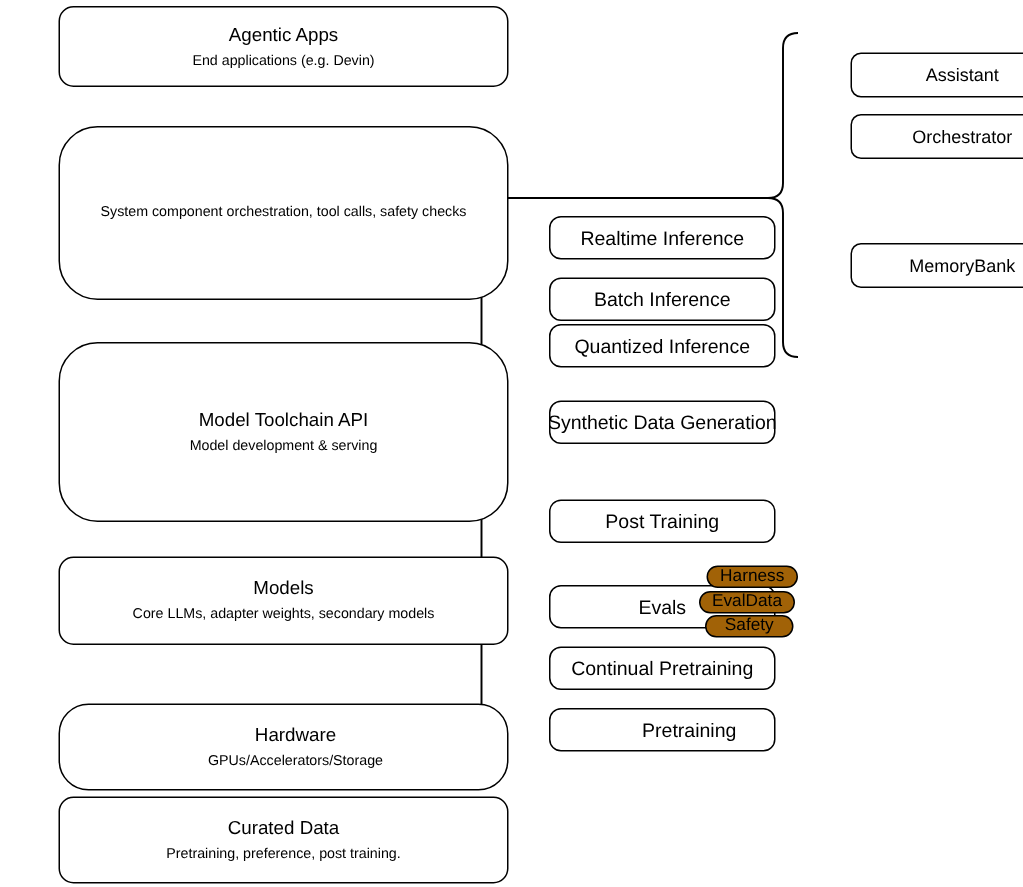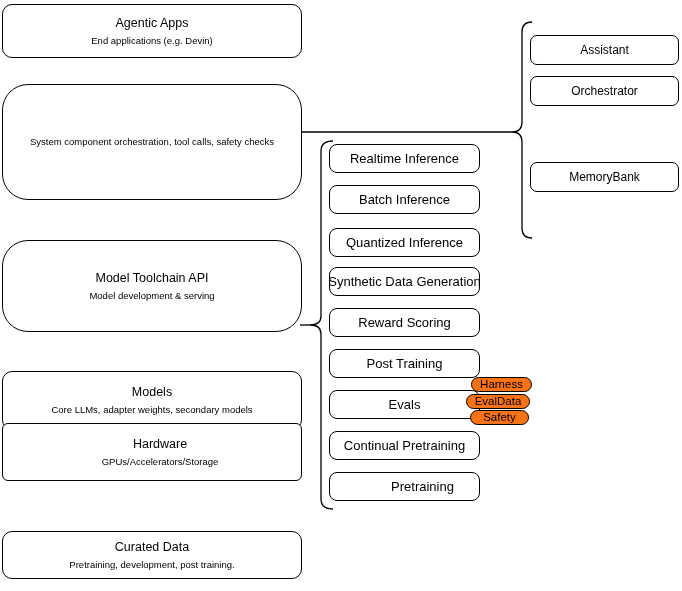--- a/index.html
+++ b/index.html
@@ -21,20 +21,21 @@
   .node {
     position: absolute;
     box-sizing: border-box;
     background: #ffffff;
     border: 1.3px solid #000000;
     display: flex;
     align-items: center;
     justify-content: center;
     text-align: center;
     z-index: 2;
+    margin-left: 37px;
   }
   .layer {
     left: 2px;
     width: 300px;
     flex-direction: column;
     gap: 4px;
   }
   .layer .t { font-size: 12.5px; line-height: 15px; white-space: nowrap; }
   .layer .s { font-size: 9.5px;  line-height: 12px; white-space: nowrap; }
   .mid {
@@ -49,21 +50,21 @@
     left: 530px;
     width: 149px;
     height: 30px;
     border-radius: 7px;
     font-size: 12px;
     white-space: nowrap;
   }
   .tag {
     position: absolute;
     box-sizing: border-box;
-    background: #f97316;
+    background: #a16207;
     border: 1.3px solid #000000;
     border-radius: 8px;
     display: flex;
     align-items: center;
     justify-content: center;
     font-size: 11.5px;
     line-height: 1;
     white-space: nowrap;
     z-index: 3;
   }
@@ -86,46 +87,45 @@
 
   <div class="node layer" style="top:4px;height:54px;border-radius:10px;">
     <div class="t">Agentic Apps</div>
     <div class="s">End applications (e.g. Devin)</div>
   </div>
 
   <div class="node layer" style="top:84px;height:116px;border-radius:26px;">
     <div class="s">System component orchestration, tool calls, safety checks</div>
   </div>
 
-  <div class="node layer" style="top:240px;height:92px;border-radius:26px;">
+  <div class="node layer" style="top:228px;height:120px;border-radius:26px;">
     <div class="t">Model Toolchain API</div>
     <div class="s">Model development &amp; serving</div>
   </div>
 
   <div class="node layer" style="top:371px;height:59px;border-radius:10px;">
     <div class="t">Models</div>
     <div class="s">Core LLMs, adapter weights, secondary models</div>
   </div>
 
-  <div class="node layer" style="top:423px;height:58px;border-radius:6px;padding-left:16px;">
+  <div class="node layer" style="top:469px;height:58px;border-radius:20px;padding-left:16px;">
     <div class="t">Hardware</div>
     <div class="s">GPUs/Accelerators/Storage</div>
   </div>
 
-  <div class="node layer" style="top:531px;height:48px;border-radius:10px;">
+  <div class="node layer" style="top:531px;height:58px;border-radius:10px;">
     <div class="t">Curated Data</div>
-    <div class="s">Pretraining, development, post training.</div>
+    <div class="s">Pretraining, preference, post training.</div>
   </div>
 
   <div class="node mid" style="top:144px;">Realtime Inference</div>
   <div class="node mid" style="top:185px;">Batch Inference</div>
-  <div class="node mid" style="top:228px;text-align:center;">Quantized Inference</div>
+  <div class="node mid" style="top:216px;text-align:center;">Quantized Inference</div>
   <div class="node mid" style="top:267px;">Synthetic Data Generation</div>
-  <div class="node mid" style="top:308px;">Reward Scoring</div>
-  <div class="node mid" style="top:349px;">Post Training</div>
+  <div class="node mid" style="top:333px;">Post Training</div>
   <div class="node mid" style="top:431px;">Continual Pretraining</div>
   <div class="node mid" style="top:390px;">Evals</div>
   <div class="node mid" style="top:472px;padding-left:36px;">Pretraining</div>
 
   <div class="tag" style="left:471px;top:377px;width:61px;height:15px;">Harness</div>
   <div class="tag" style="left:466px;top:394px;width:64px;height:15px;">EvalData</div>
   <div class="tag" style="left:470px;top:410px;width:59px;height:15px;">Safety</div>
 
   <div class="node right" style="top:35px;">Assistant</div>
   <div class="node right" style="top:76px;">Orchestrator</div>

